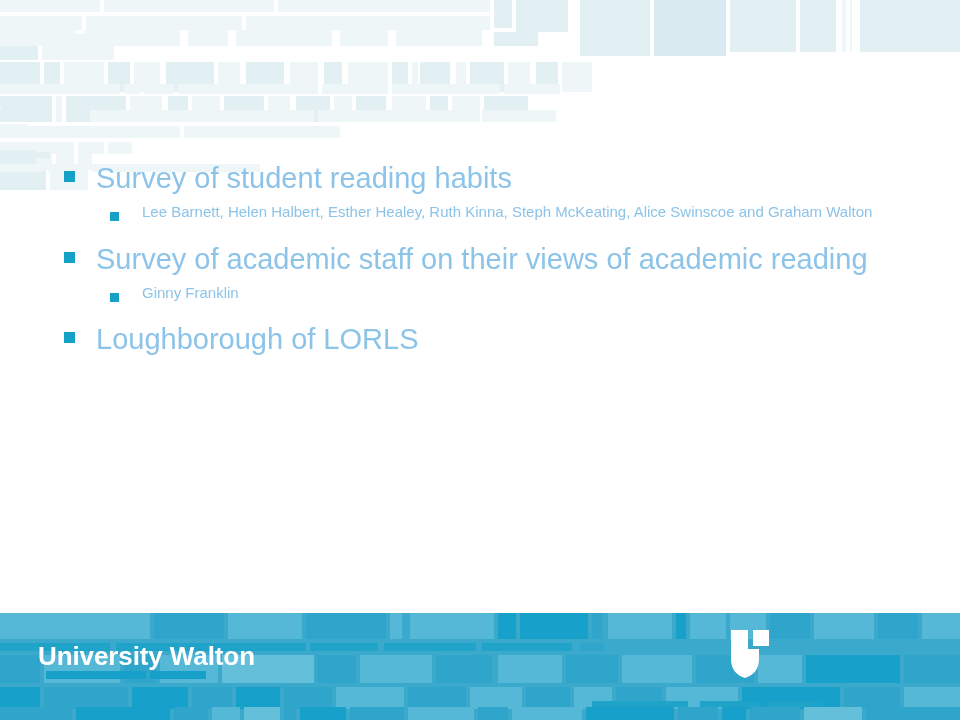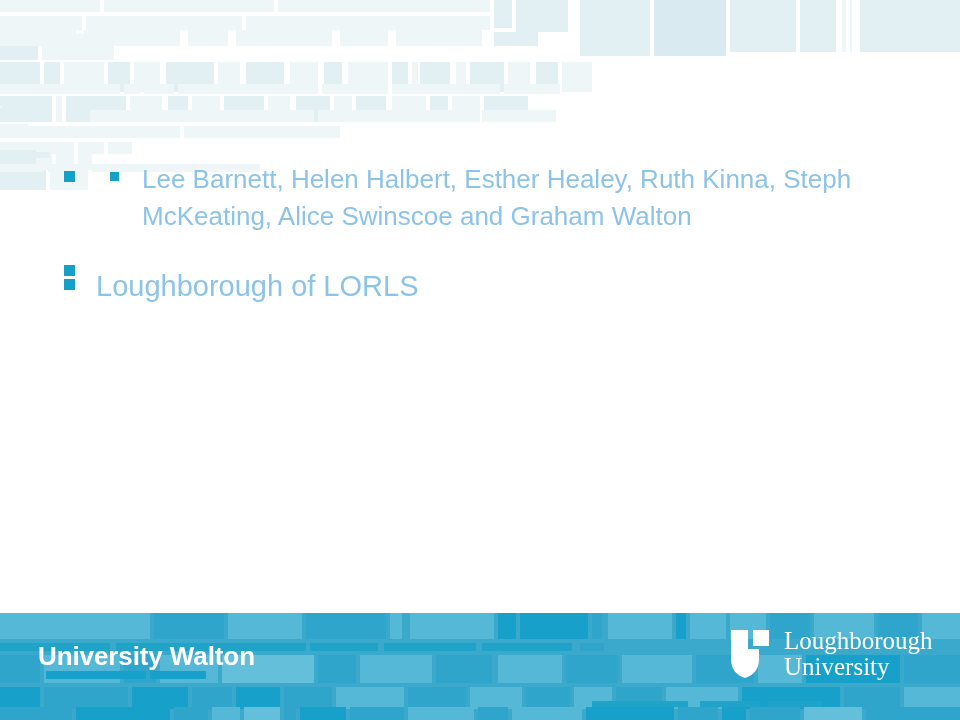--- a/index.html
+++ b/index.html
@@ -68,21 +68,21 @@
     left: 6px;
     top: 13px;
     width: 11px;
     height: 11px;
     background: #15a0c8;
   }
 
   .l2 {
     position: relative;
     padding-left: 84px;
-    font-size: 26px;
+    font-size: 15px;
     line-height: 1.42;
     color: #8cc3e8;
     margin-top: 3px;
     margin-bottom: 3px;
   }
   .l2 > .sq {
     position: absolute;
     left: 52px;
     top: 11px;
     width: 9px;
@@ -238,30 +238,36 @@
       <div class="tile" style="left: 236px; top: 30px; width: 96px; height: 16px; background: rgb(238, 246, 248);"></div>
       <div class="tile" style="left: 340px; top: 30px; width: 48px; height: 16px; background: rgb(238, 246, 248);"></div>
       <div class="tile" style="left: 396px; top: 30px; width: 86px; height: 16px; background: rgb(238, 246, 248);"></div>
     </div>
 
 
   <div class="body">
 
     <div class="l1">
       <span class="sq"></span>
+      <span>Survey of student reading habits</span>
     </div>
     <div class="l2">
       <span class="sq"></span>
       <span class="txt">Lee Barnett, Helen Halbert, Esther Healey, Ruth Kinna, Steph McKeating, Alice Swinscoe and Graham Walton</span>
     </div>
 
     <div class="gap-a"></div>
 
     <div class="l1">
       <span class="sq"></span>
+      <span>Survey of academic staff on their views of academic reading</span>
+    </div>
+    <div class="l2">
+      <span class="sq"></span>
+      <span class="txt">Ginny Franklin</span>
     </div>
 
     <div class="gap-b"></div>
 
     <div class="l1">
       <span class="sq"></span>
       <span>Loughborough of LORLS</span>
     </div>
 
   </div>
@@ -345,19 +351,15 @@
       <div class="tile" style="left: 768px; top: 88px; width: 54px; height: 6px; background: rgb(31, 163, 201);"></div>
     </div>
 
   <div class="footer-title">University Walton</div>
 
   <div class="logo">
     <svg class="logo-mark" viewBox="0 0 46 52">
       <path d="M2 2 H19 V21 H30 V31 C30 41 25 47 16 50 C7 47 2 41 2 31 Z" fill="#ffffff"></path>
       <rect x="24" y="2" width="16" height="16" fill="#ffffff"></rect>
     </svg>
-    <div class="logo-text">
-      <span class="ln">Loughborough</span>
-      <span class="ln">University</span>
-    </div>
   </div>
 
 </div>
 
 </body></html>

